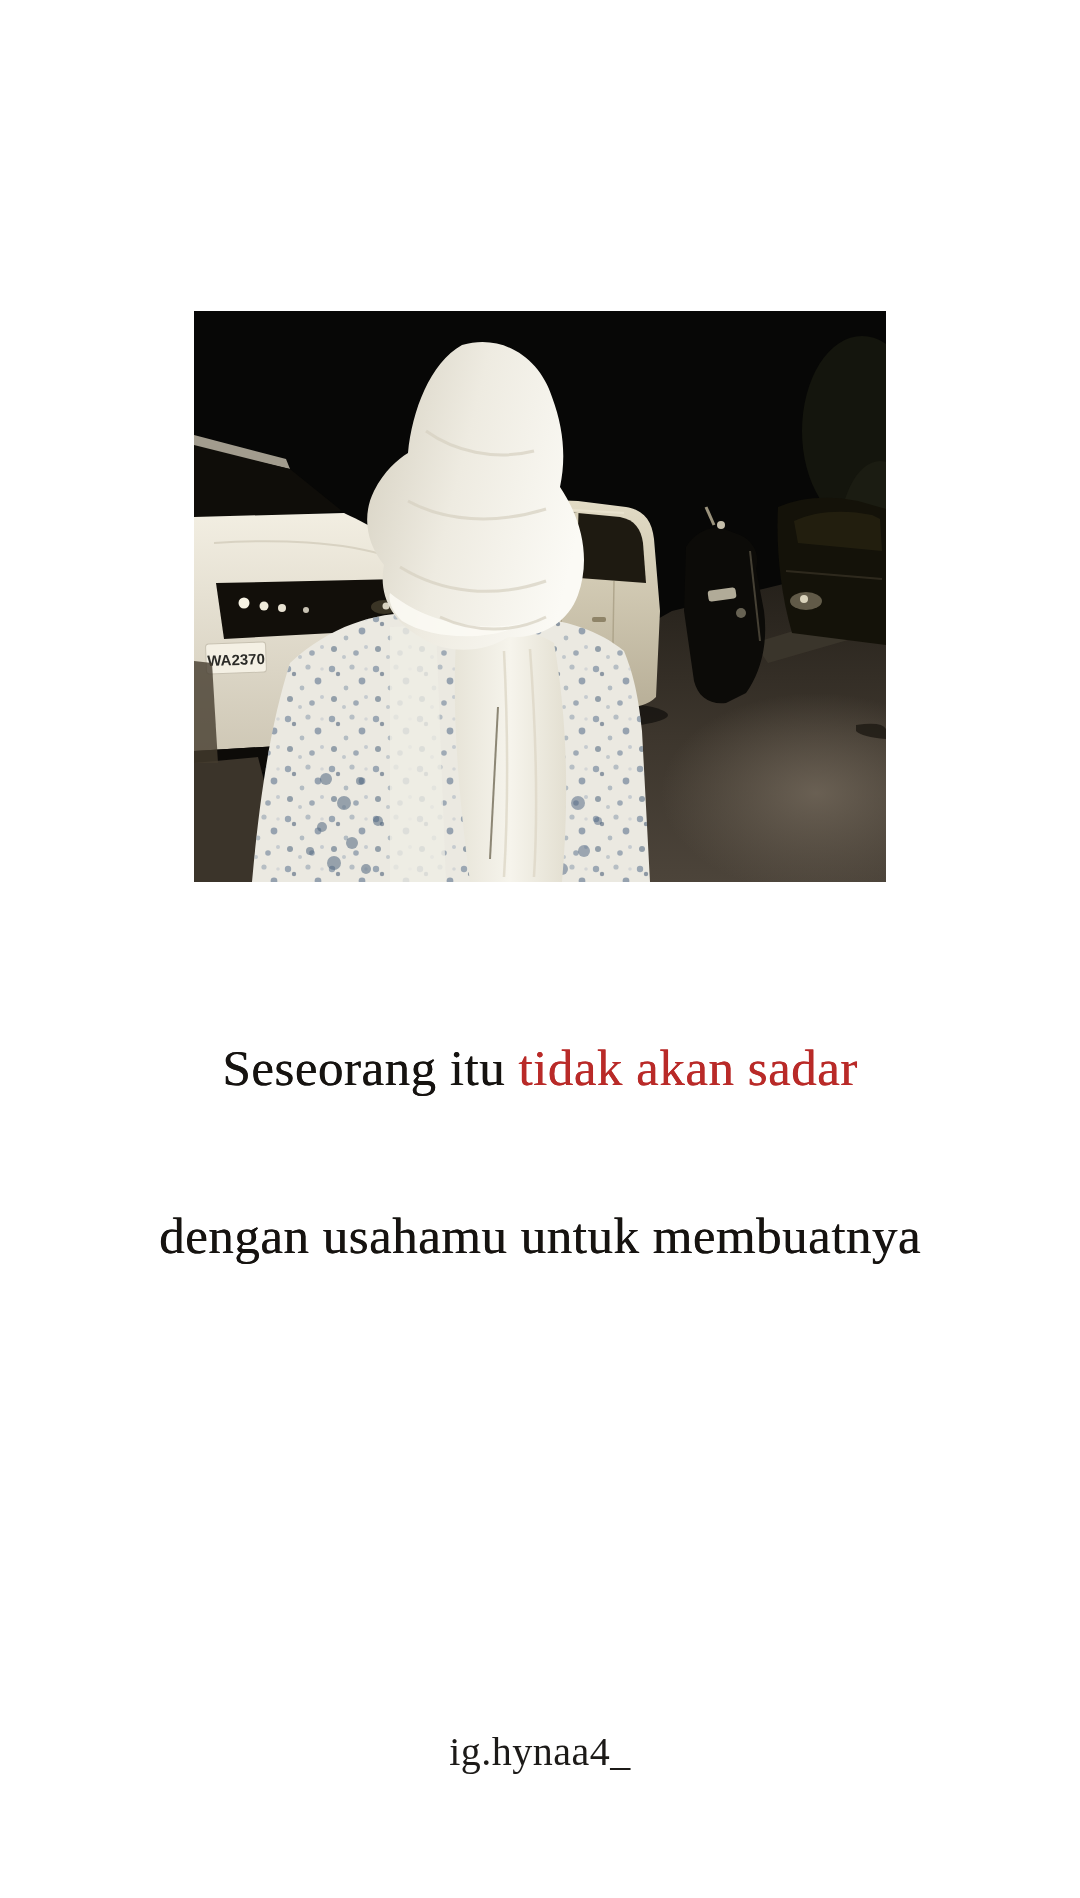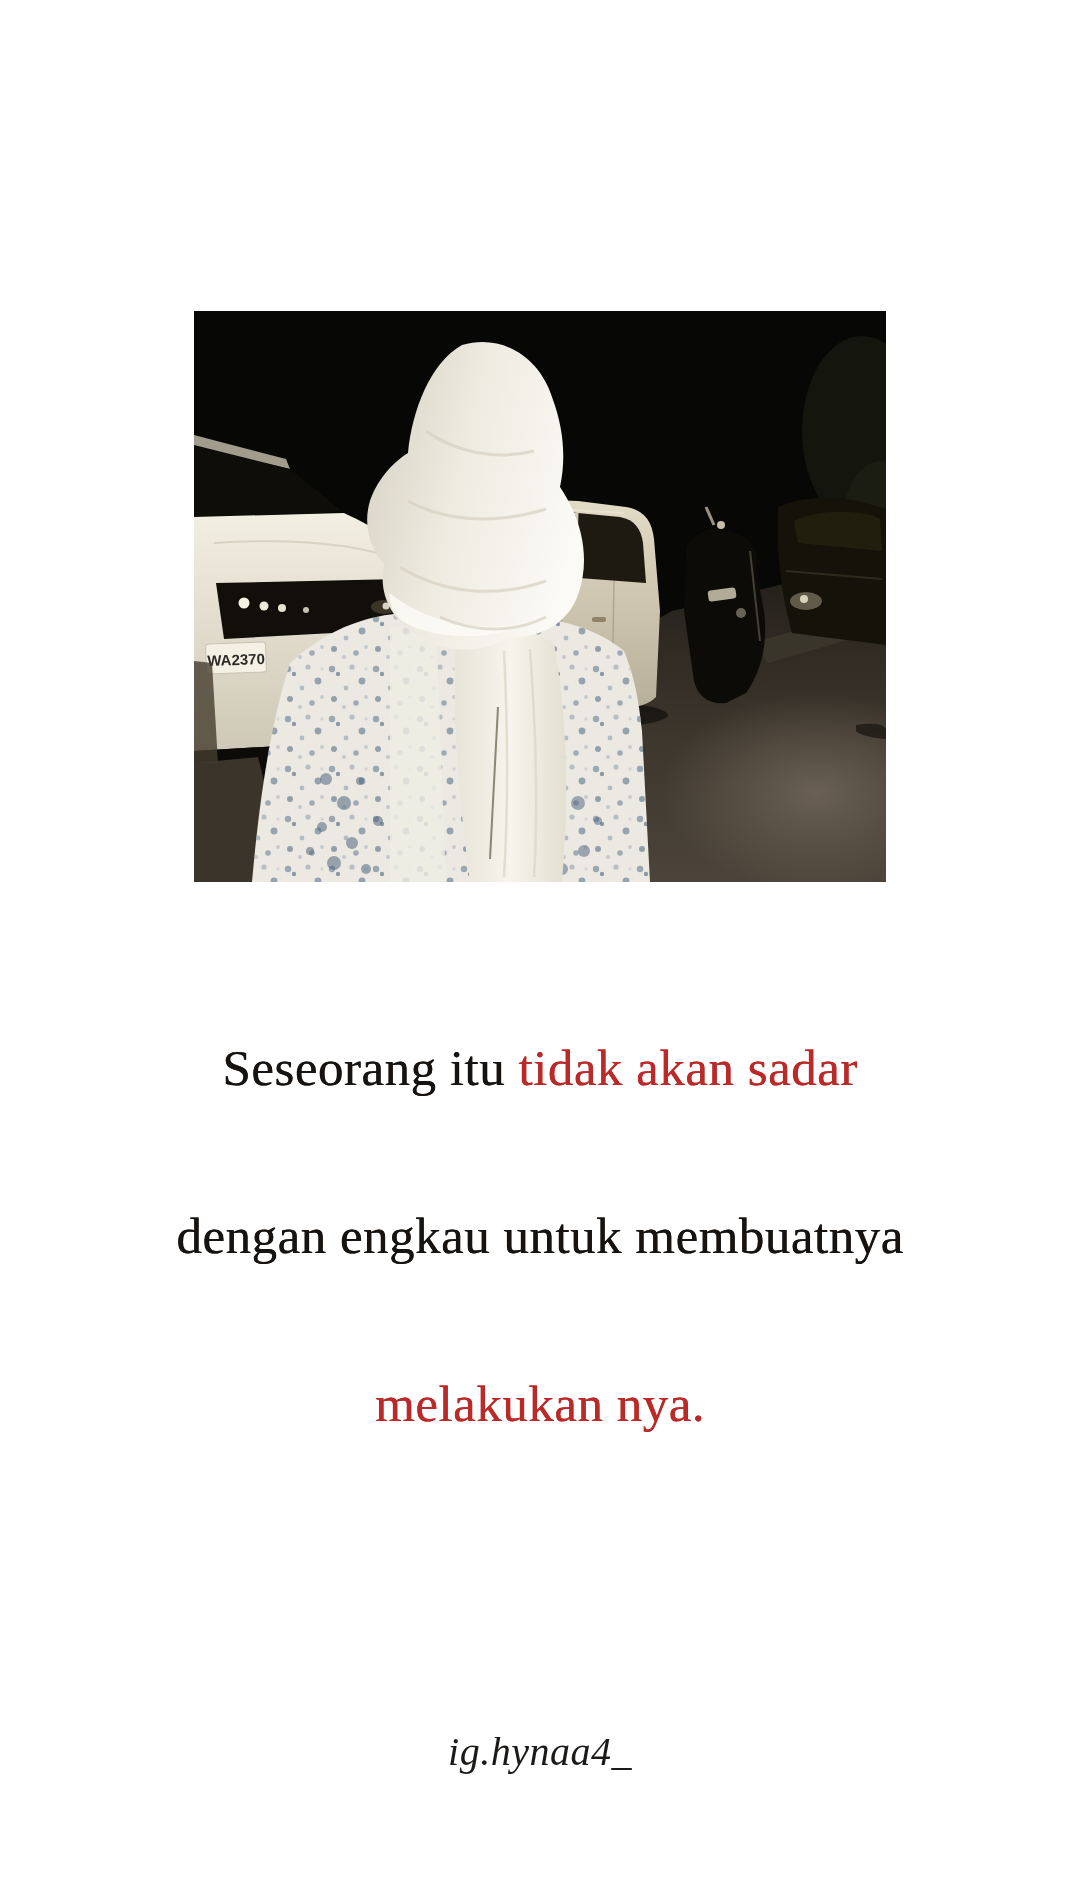--- a/index.html
+++ b/index.html
@@ -23,21 +23,21 @@
     color: var(--q-black, #161310);
     text-shadow: 0.35px 0 0 currentColor;
     white-space: pre-wrap;
   }
   .qs { white-space: pre-wrap; }
   .qs.black { color: var(--q-black, #161310); }
   .qs.red   { color: var(--q-red, #b92a28); }
   .handle {
     position: absolute; left: 0; top: 1732px; width: 1080px;
     text-align: center; font-size: 40px; line-height: 40px;
-    color: #1c1a18; letter-spacing: 0.5px; font-style: italic;
+    color: #1c1a18; letter-spacing: 0.5px;
   }
   .plate-text {
     font-family: "Liberation Sans", "DejaVu Sans", sans-serif;
     font-weight: bold;
   }
 </style>
 </head>
 <body>
 
 <div class="page">
@@ -188,19 +188,18 @@
           <path d="M 232 120 C 260 140 300 150 340 140 M 214 190 C 250 210 300 214 352 198 M 206 256 C 248 282 300 288 352 270" stroke="#d6d0c0" stroke-width="3" fill="none" opacity="0.7"></path>
           <path d="M 196 282 C 230 310 280 322 330 312 C 300 330 240 330 208 310 C 198 300 194 290 196 282 Z" fill="#fbfaf4" opacity="0.85"></path>
           <path d="M 246 306 C 280 322 320 322 352 306" stroke="#d6d0c0" stroke-width="3" fill="none" opacity="0.7"></path>
         </g>
       </g>
     </svg>
   </div>
 
   <div class="quote">
     <div class="qline"><span class="qs black">Seseorang itu </span><span class="qs red">tidak akan sadar</span></div>
-    <div class="qline"><span class="qs black">dengan engkau untuk membuatnya</span></div>
-    <div class="qline"><span class="qs red">melakukan nya.</span></div>
+    <div class="qline"><span class="qs black">dengan usahamu untuk membuatnya</span></div>
   </div>
 
   <div class="handle">ig.hynaa4_</div>
 
 </div>
 
 </body></html>

